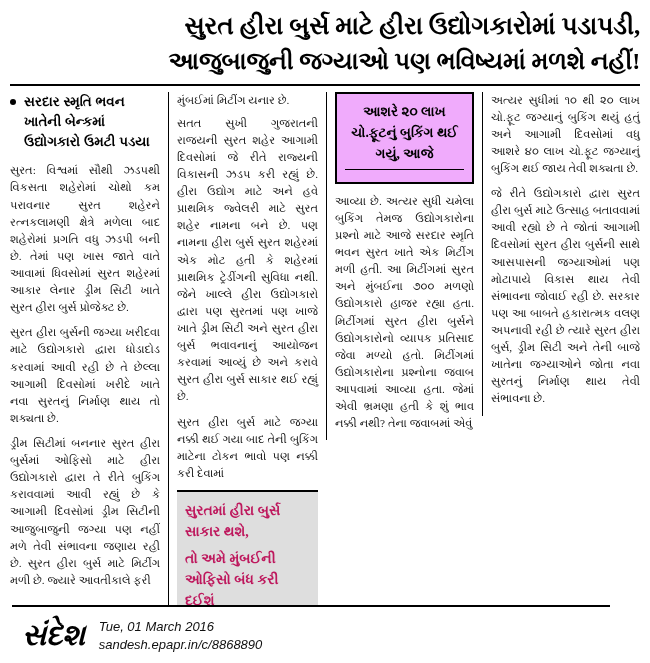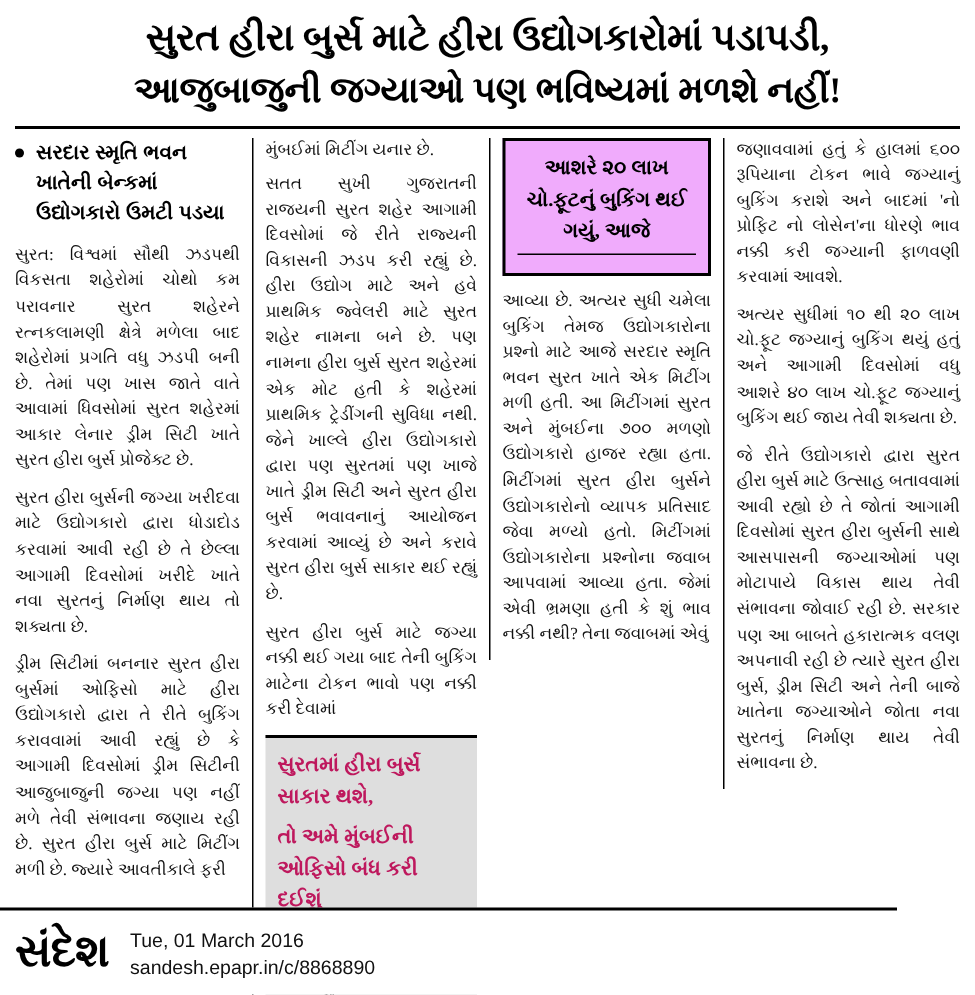--- a/index.html
+++ b/index.html
@@ -29,21 +29,21 @@
     padding-bottom: 6px;
     margin-bottom: 6px;
   }
   .headline-line {
     font-family: "Liberation Serif", serif;
     font-weight: bold;
     font-size: 25px;
     line-height: 1.42;
     letter-spacing: -0.2px;
     color: #000;
-    text-align: center;
+    text-align: right;
     white-space: nowrap;
   }
   .headline-line.second {
     font-size: 24px;
   }
   
   .columns {
     display: flex;
     gap: 0;
     align-items: flex-start;
@@ -136,30 +136,31 @@
     font-family: "Liberation Serif", serif;
     font-size: 11.4px;
     line-height: 1.5;
     text-align: justify;
     color: #111;
   }
 
   
   .footer {
     position: absolute;
-    left: 0;
+    left: 12px;
     bottom: 0;
     width: 598px;
     height: 58px;
     border-top: 2px solid #000;
     box-sizing: border-box;
     display: flex;
     align-items: center;
     padding: 0 10px;
     background: #fff;
+    font-style: italic;
   }
   .logo {
     font-family: "Liberation Serif", serif;
     font-weight: bold;
     font-size: 30px;
     color: #000;
     letter-spacing: -0.5px;
     margin-right: 14px;
     line-height: 1;
   }
@@ -214,21 +215,20 @@
 
     <div class="col col3">
       <div class="deck-box">
         <div class="deck-line">આશરે ૨૦ લાખ ચો.ફૂટનું બુકિંગ થઈ ગયું, આજે</div>
         <hr class="deck-rule">
       </div>
       <p class="para">આવ્યા છે. અત્યર સુધી ચમેલા બુકિંગ તેમજ ઉદ્યોગકારોના પ્રશ્નો માટે આજે સરદાર સ્મૃતિ ભવન સુરત ખાતે એક મિટીંગ મળી હતી. આ મિટીંગમાં સુરત અને મુંબઈના ૭૦૦ મળણો ઉદ્યોગકારો હાજર રહ્યા હતા. મિટીંગમાં સુરત હીરા બુર્સને ઉદ્યોગકારોનો વ્યાપક પ્રતિસાદ જેવા મળ્યો હતો. મિટીંગમાં ઉદ્યોગકારોના પ્રશ્નોના જવાબ આપવામાં આવ્યા હતા. જેમાં એવી ભ્રમણા હતી કે શું ભાવ નક્કી નથી? તેના જવાબમાં એવું</p>
     </div>
 
     <div class="col col4">
-      <p class="para">જણાવવામાં હતું કે હાલમાં ૬૦૦ રૂપિયાના ટોકન ભાવે જગ્યાનું બુકિંગ કરાશે અને બાદમાં 'નો પ્રોફિટ નો લોસેન'ના ધોરણે ભાવ નક્કી કરી જગ્યાની ફાળવણી કરવામાં આવશે.</p>
       <p class="para">અત્યર સુધીમાં ૧૦ થી ૨૦ લાખ ચો.ફૂટ જગ્યાનું બુકિંગ થયું હતું અને આગામી દિવસોમાં વધુ આશરે ૪૦ લાખ ચો.ફૂટ જગ્યાનું બુકિંગ થઈ જાય તેવી શક્યતા છે.</p>
       <p class="para">જે રીતે ઉદ્યોગકારો દ્વારા સુરત હીરા બુર્સ માટે ઉત્સાહ બતાવવામાં આવી રહ્યો છે તે જોતાં આગામી દિવસોમાં સુરત હીરા બુર્સની સાથે આસપાસની જગ્યાઓમાં પણ મોટાપાયે વિકાસ થાય તેવી સંભાવના જોવાઈ રહી છે. સરકાર પણ આ બાબતે હકારાત્મક વલણ અપનાવી રહી છે ત્યારે સુરત હીરા બુર્સ, ડ્રીમ સિટી અને તેની બાજે ખાતેના જગ્યાઓને જોતા નવા સુરતનું નિર્માણ થાય તેવી સંભાવના છે.</p>
     </div>
 
   </div>
 
   <div class="footer">
     <div class="logo">સંદેશ</div>
     <div class="footer-text">
       <div class="footer-date">Tue, 01 March 2016</div>

